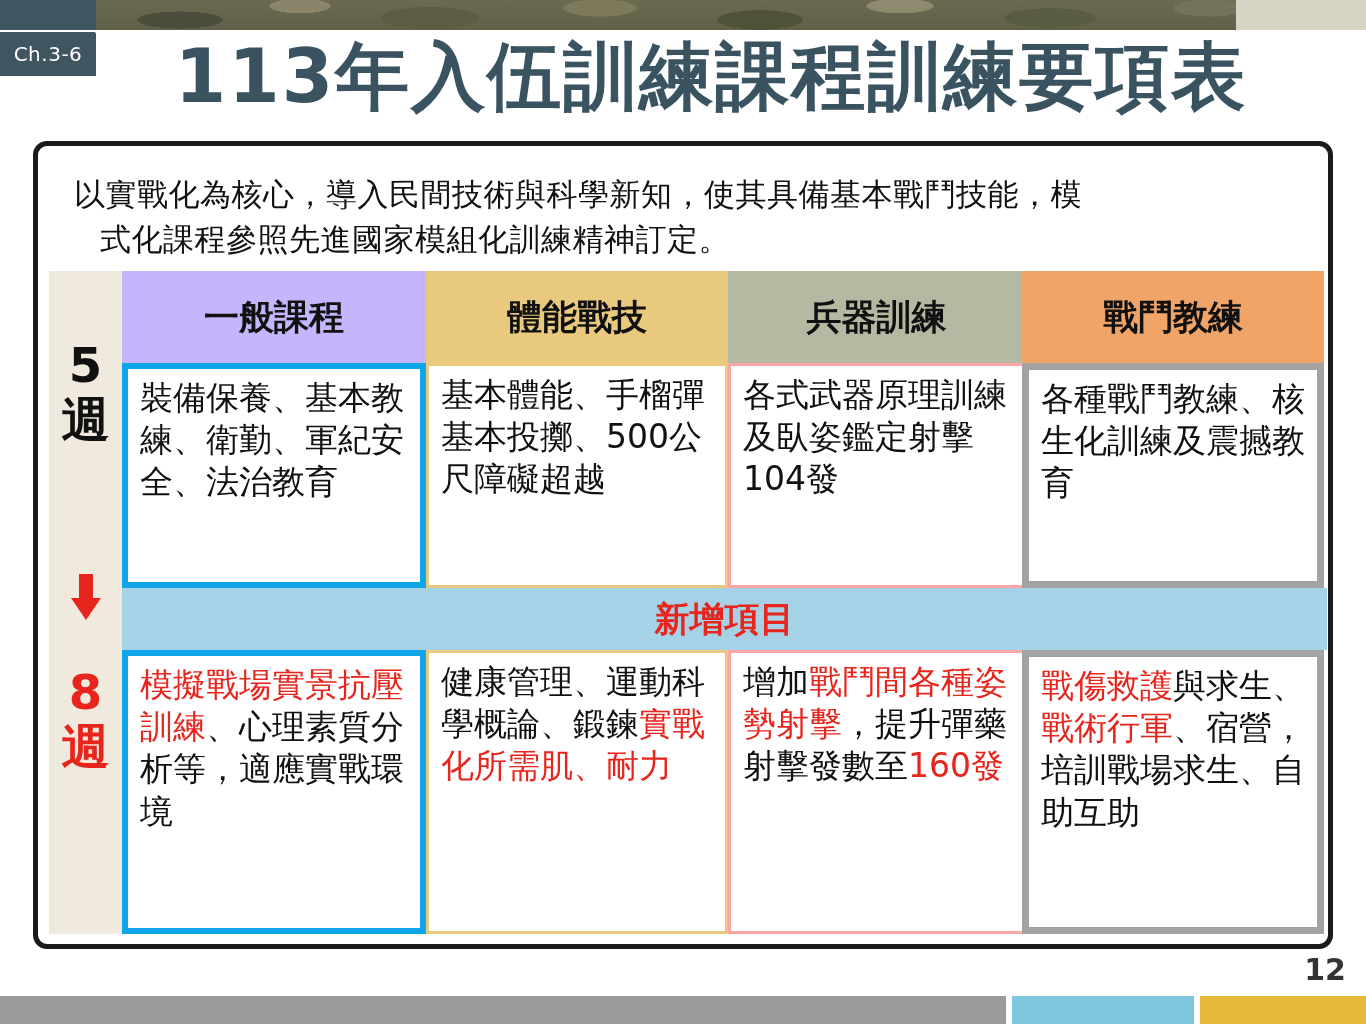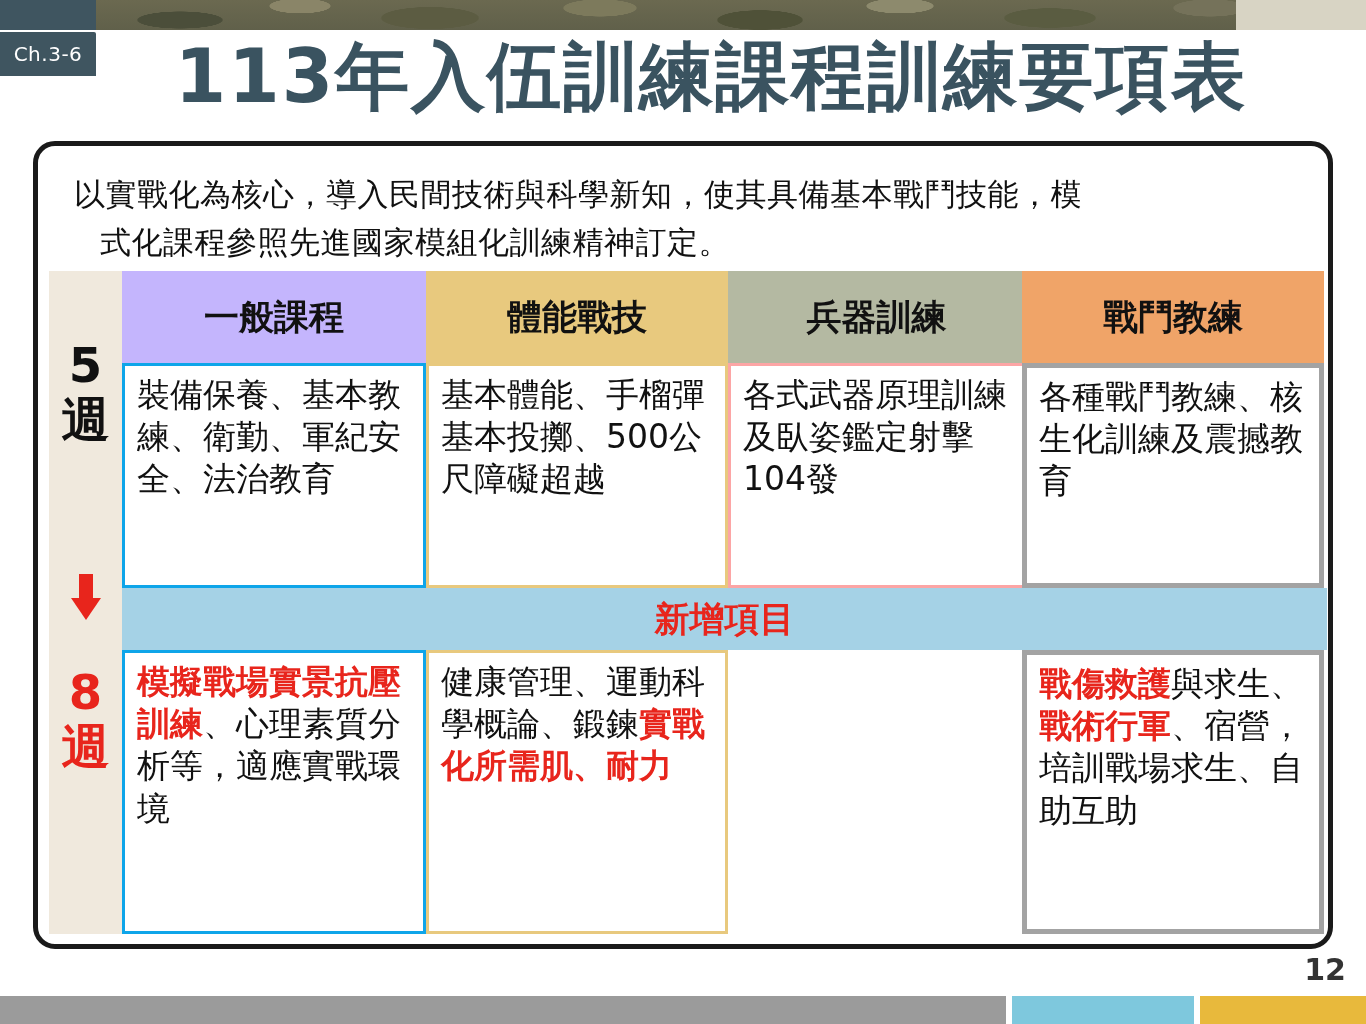--- a/index.html
+++ b/index.html
@@ -72,35 +72,35 @@
     letter-spacing: 2px;
     white-space: nowrap;
   }
 
   
   .card {
     position: absolute;
     left: 33px; top: 141px;
     width: 1300px; height: 808px;
     border: 5px solid #1a1a1a;
-    border-radius: 22px;
+    border-radius: 14px;
     background: #ffffff;
     box-sizing: border-box;
   }
 
   .intro {
     position: absolute;
     left: 36px; top: 24px;
     width: 1230px;
     font-size: 31px;
     line-height: 1.55;
     color: #111111;
     letter-spacing: 0.5px;
   }
-  .intro .l2 { padding-left: 26px; display: block; }
+  .intro .l2 { padding-left: 26px; display: block; font-family: Liberation Mono, monospace; }
 
   
   .tablewrap {
     position: absolute;
     left: 11px; top: 125px;
     width: 1278px;
     height: 663px;
   }
   .leftcol {
     position: absolute;
@@ -183,37 +183,37 @@
   .body-row2 { position: absolute; left: 0; top: 379px; width: 1205px; height: 284px; }
   .cell2 {
     position: absolute; top: 0; height: 284px;
     box-sizing: border-box;
     background: #ffffff;
     padding: 8px 10px 8px 12px;
     font-size: 33px;
     line-height: 1.28;
     color: #111111;
   }
-  .hl { color: #e8251c; font-weight: bold; margin-top: 32px; }
+  .hl { color: #e8251c; font-weight: normal; margin-top: 32px; }
 
   
   .c0 { left: 0px;    width: 304px; }
   .c1 { left: 304px;  width: 302px; }
   .c2 { left: 606px;  width: 297px; }
   .c3 { left: 900px;  width: 302px; }
 
   .hdr.c0 { background: #c4b5fd; }
   .hdr.c1 { background: #e8c97e; }
   .hdr.c2 { background: #b4b9a2; }
   .hdr.c3 { background: #f0a468; }
 
-  .bd0 { border: 3px solid #0ea5e9; }
+  .bd0 { border: 6px solid #0ea5e9; }
   .bd1 { border: 3px solid #e8c97e; }
   .bd2 { border: 3px solid #fca5a5; }
-  .bd3 { border: 5px solid #a3a3a3; }
+  .bd3 { border: 7px solid #a3a3a3; }
 
   .h225 { height: 225px; }
 
   
   .pageno {
     position: absolute;
     right: 20px; top: 952px;
     font-size: 30px;
     color: #333333;
     font-weight: bold;
@@ -279,20 +279,21 @@
         <div class="cell c1 h225 bd1">基本體能、手榴彈基本投擲、500公尺障礙超越</div>
         <div class="cell c2 h225 bd2">各式武器原理訓練及臥姿鑑定射擊104發</div>
         <div class="cell c3 h225 bd3">各種戰鬥教練、核生化訓練及震撼教育</div>
       </div>
 
       <div class="newrow">新增項目</div>
 
       <div class="body-row2">
         <div class="cell2 c0 bd0"><span class="hl">模擬戰場實景抗壓訓練</span><span>、心理素質分析等，適應實戰環境</span></div>
         <div class="cell2 c1 bd1"><span>健康管理、運動科學概論、鍛鍊</span><span class="hl">實戰化所需肌、耐力</span></div>
+        <div class="cell2 c2 bd2"><span>增加</span><span class="hl">戰鬥間各種姿勢射擊</span><span>，提升彈藥射擊發數至</span><span class="hl">160發</span></div>
         <div class="cell2 c3 bd3"><span class="hl">戰傷救護</span><span>與求生、</span><span class="hl">戰術行軍</span><span>、宿營，培訓戰場求生、自助互助</span></div>
       </div>
 
     </div>
   </div>
 </div>
 
 <div class="pageno">12</div>
 
 <div class="bottom">

